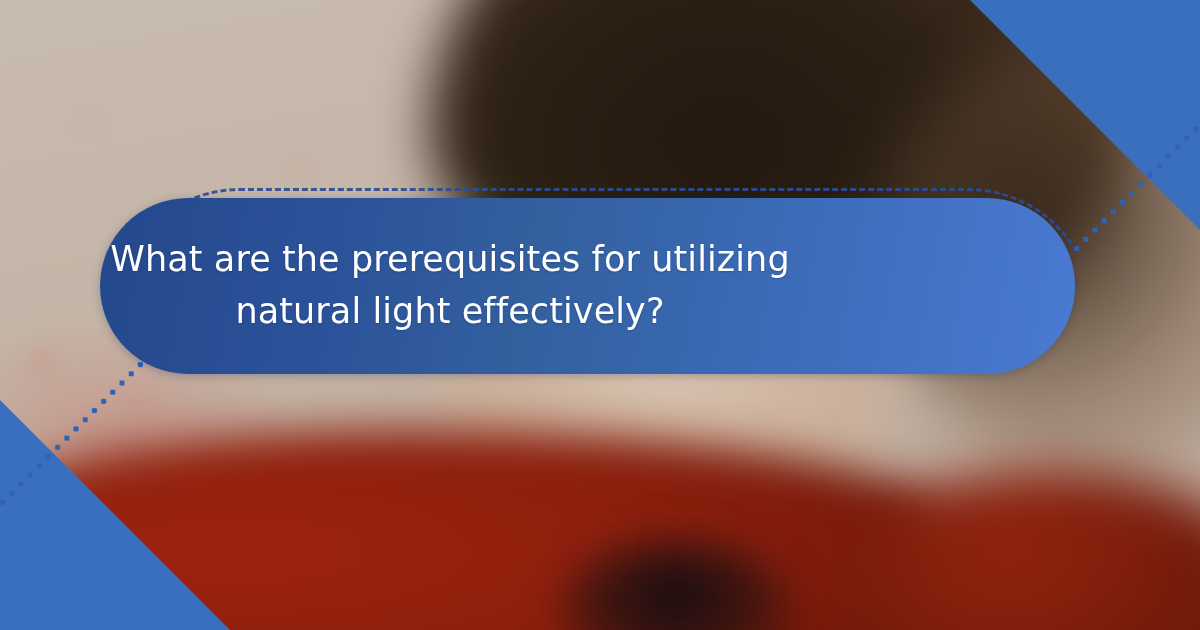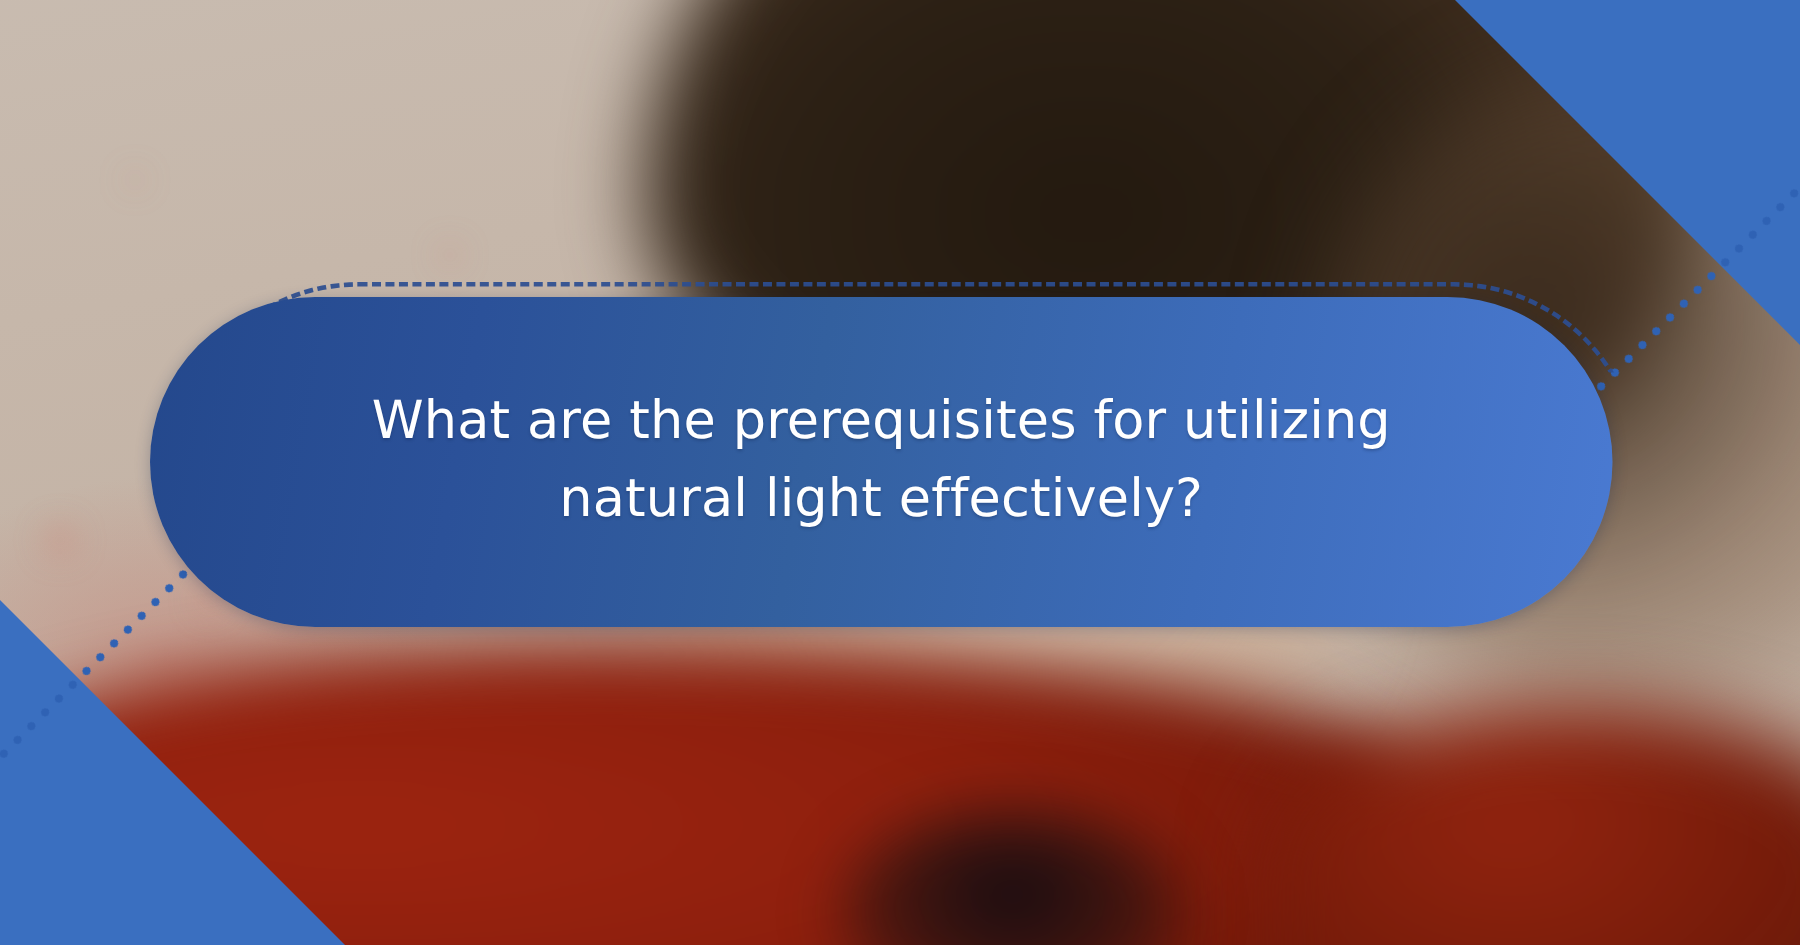--- a/index.html
+++ b/index.html
@@ -166,27 +166,26 @@
     box-sizing: border-box;
     
     clip-path: polygon(0% 0%, 100% 0%, 100% 24%, 0% 30%);
     opacity: 0.92;
   }
   .card {
     position: absolute;
     left: 0;
     top: 10px;
     width: 975px;
-    height: 220px;
+    height: 176px;
     border-radius: 121px;
     background: linear-gradient(100deg, #24488c 0%, #2b5199 22%, #33609f 45%, #3d6cba 72%, #4a7ad2 100%);
     box-shadow: 0 2px 10px rgba(20,40,80,0.28);
     display: flex;
     align-items: center;
-    justify-content: center;
   }
   .card-text {
     width: 700px;
     text-align: center;
     color: #ffffff;
     font-size: 35px;
     font-weight: 400;
     line-height: 1.48;
     letter-spacing: 0.1px;
     text-shadow: 0 1px 2px rgba(15,35,75,0.30);

